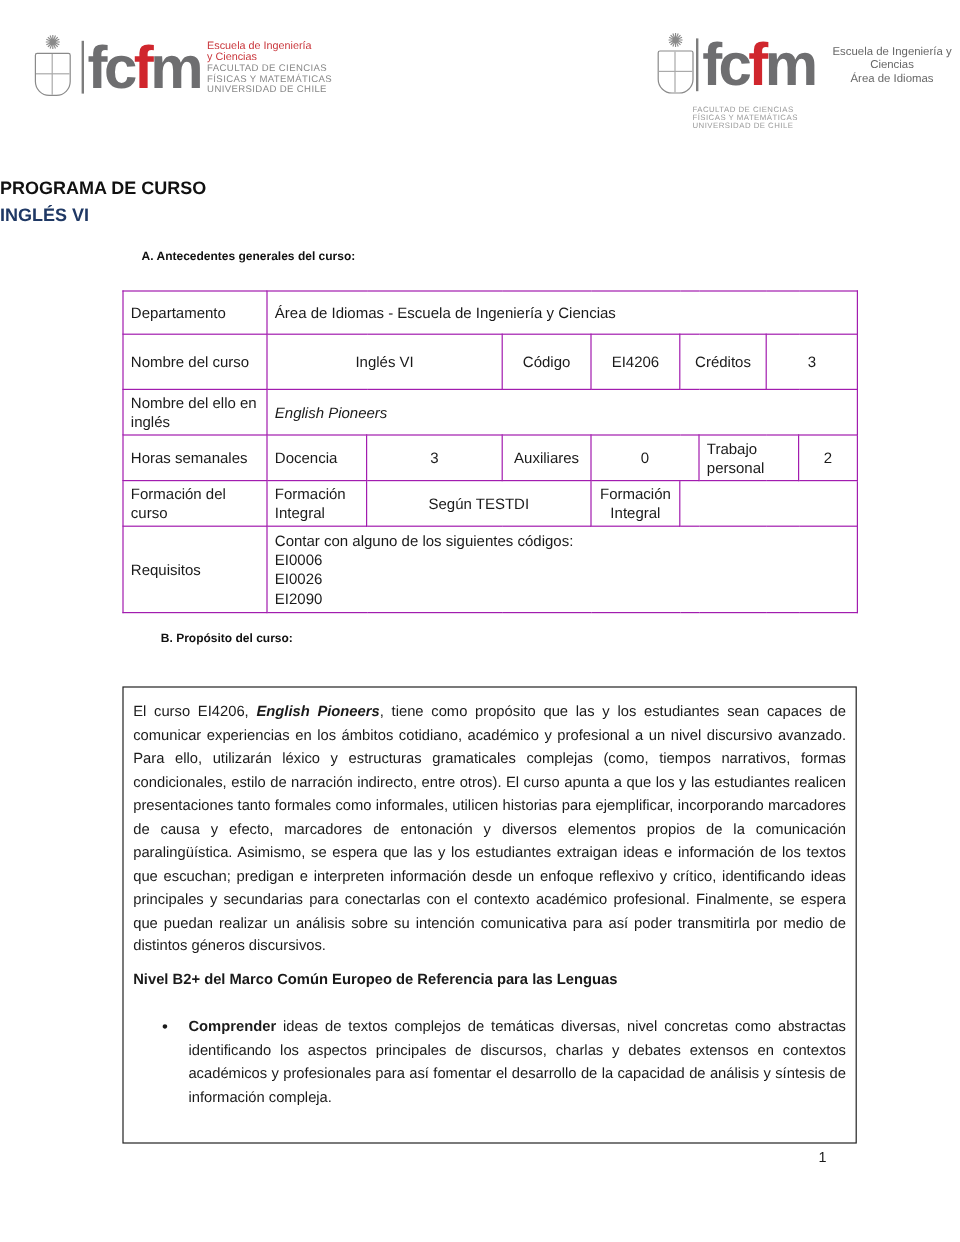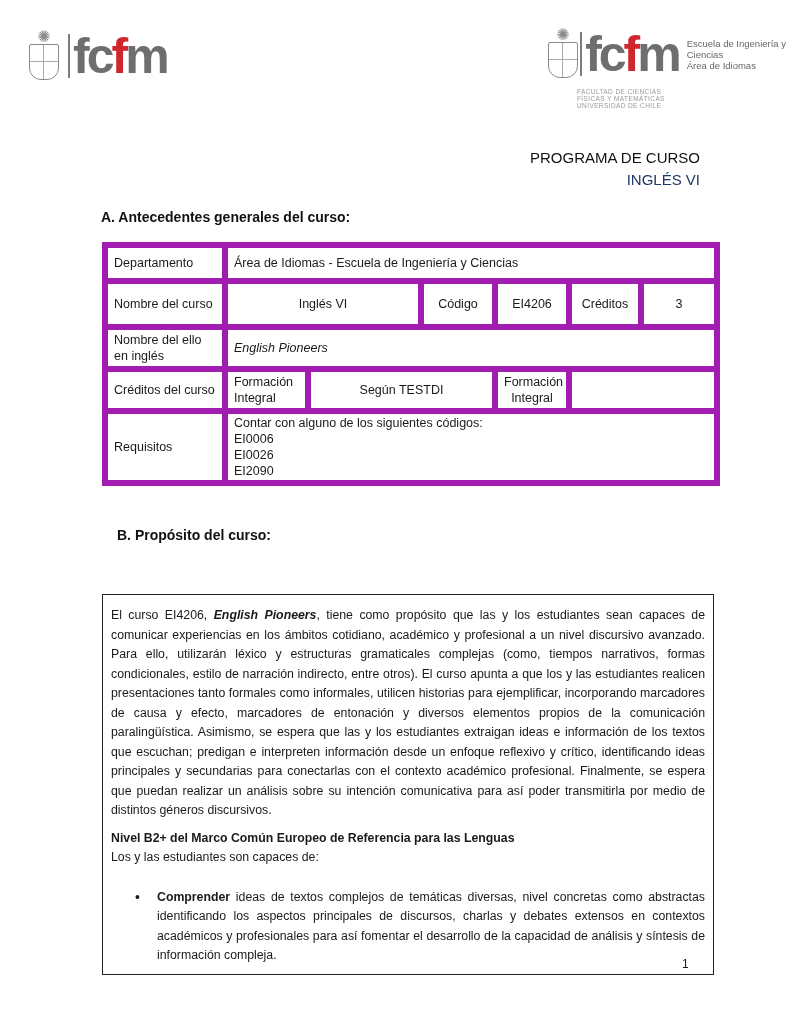--- a/index.html
+++ b/index.html
@@ -9,52 +9,59 @@
   .crest .sun { position:absolute; left:8px; top:0; width:20px; height:14px; font-size:16px; line-height:14px; text-align:center; color:#8a8a8a; }
   .crest .shield { position:absolute; left:3px; top:14px; width:30px; height:36px; border:1.5px solid #8a8a8a; border-radius:2px 2px 12px 12px; box-sizing:border-box; }
   .crest .shield:before { content:""; position:absolute; left:13px; top:0; width:1px; height:100%; background:#aaa; }
   .crest .shield:after { content:""; position:absolute; left:0; top:16px; width:100%; height:1px; background:#aaa; }
   .vbar { width:2px; height:44px; background:#7d7d7d; margin:0 3px 0 6px; }
   .fcfm { font-family:"Liberation Sans", sans-serif; font-size:50px; font-weight:bold; letter-spacing:-3px; color:#6e6e70; line-height:44px; }
   .fcfm .red { color:#d0262d; }
   .logo-text { font-size:8px; line-height:9px; margin-left:6px; color:#888; }
   .logo-text .red { color:#c9363c; font-size:9px; }
   .logo-text .grey-caps { letter-spacing:0.3px; }
-  .logo2-text { font-size:9.5px; color:#666; line-height:11px; margin-left:8px; }
+  .logo2-text { font-size:9.5px; color:#666; line-height:11px; margin-left:8px;text-align:center; }
   .logo2-sub { position:absolute; left:577px; top:88px; font-size:6.5px; line-height:7px; color:#999; letter-spacing:0.4px; }
 
-  .title { position:absolute; left:0; width:700px; text-align:right; font-weight:normal; font-family:"Liberation Sans", sans-serif; }
+  .title { position:absolute; left:0; width:700px; text-align:left; font-weight:bold; font-family:"Liberation Sans", sans-serif; }
   .t1 { top:149px; font-size:15px; color:#111; }
   .t2 { top:171px; font-size:15px; color:#1f3864; }
-  .section { position:absolute; left:101px; font-weight:bold; font-size:14px; color:#111; }
+  .section { position:absolute; left:118px; font-weight:bold; font-size:10px; color:#111; }
 
   table.info { position:absolute; left:102px; top:242px; width:612px; border-collapse:collapse; font-size:12.5px; table-layout:fixed; }
-  table.info td { border:6px solid #a21caf; padding:2px 6px; vertical-align:middle; line-height:16px; }
+  table.info td { border:1px solid #a21caf; padding:2px 6px; vertical-align:middle; line-height:16px; }
   .c { text-align:center; }
   .it { font-style:italic; }
 
-  .purpose { position:absolute; left:102px; top:594px; width:612px; height:381px; border:1.5px solid #222; box-sizing:border-box; padding:11px 8px 0 8px; font-size:12.3px; line-height:19.5px; text-align:justify; }
+  .purpose { position:absolute; left:102px; top:572px; width:612px; height:381px; border:1.5px solid #222; box-sizing:border-box; padding:11px 8px 0 8px; font-size:12.3px; line-height:19.5px; text-align:justify; }
   .purpose p { margin:0; }
   .purpose .nivel { margin-top:8px; }
   .purpose b.hd { font-weight:bold; }
   .bullet { display:flex; margin-top:20px; }
   .bullet .dot { width:46px; flex:none; padding-left:24px; box-sizing:border-box; font-size:14px; }
   .bullet .txt { flex:1; text-align:justify; }
   .pagenum { position:absolute; left:682px; top:957px; font-size:12px; }
 </style>
 </head>
 <body>
 
 <div class="logo" style="left:26px; top:30px;">
   <div class="crest">
       <div class="sun">✺</div>
       <div class="shield"></div>
     </div>
   <div class="vbar"></div>
   <div class="fcfm"><span>fc</span><span class="red">f</span><span>m</span></div>
+  <div class="logo-text">
+    <div class="red">Escuela de Ingeniería</div>
+    <div class="red">y Ciencias</div>
+    <div class="grey-caps">FACULTAD DE CIENCIAS</div>
+    <div class="grey-caps">FÍSICAS Y MATEMÁTICAS</div>
+    <div class="grey-caps">UNIVERSIDAD DE CHILE</div>
+  </div>
 </div>
 
 <div class="logo" style="left:545px; top:28px;">
   <div class="crest">
       <div class="sun">✺</div>
       <div class="shield"></div>
     </div>
   <div class="vbar"></div>
   <div class="fcfm"><span>fc</span><span class="red">f</span><span>m</span></div>
   <div class="logo2-text">
@@ -96,21 +103,30 @@
     <td class="c">Código</td>
     <td class="c">EI4206</td>
     <td colspan="2" class="c">Créditos</td>
     <td colspan="2" class="c">3</td>
   </tr>
   <tr style="height:38px;">
     <td>Nombre del ello en inglés</td>
     <td colspan="8" class="it">English Pioneers</td>
   </tr>
   <tr style="height:38px;">
-    <td>Créditos del curso</td>
+    <td>Horas semanales</td>
+    <td>Docencia</td>
+    <td class="c">3</td>
+    <td class="c">Auxiliares</td>
+    <td colspan="2" class="c">0</td>
+    <td colspan="2">Trabajo personal</td>
+    <td class="c">2</td>
+  </tr>
+  <tr style="height:38px;">
+    <td>Formación del curso</td>
     <td>Formación Integral</td>
     <td colspan="2" class="c">Según TESTDI</td>
     <td class="c">Formación Integral</td>
     <td colspan="4"></td>
   </tr>
   <tr style="height:72px;">
     <td>Requisitos</td>
     <td colspan="8" style="padding-top:1px; padding-bottom:1px;margin-top:20px;">
       <div>Contar con alguno de los siguientes códigos:</div>
       <div>EI0006</div>
@@ -119,20 +135,19 @@
     </td>
   </tr>
 </tbody>
   </table>
 
 <div class="section" style="top:527px;padding-left:16px;">B. Propósito del curso:</div>
 
 <div class="purpose">
   <p><span>El curso EI4206, </span><b><i>English Pioneers</i></b><span>, tiene como propósito que las y los estudiantes sean capaces de comunicar experiencias en los ámbitos cotidiano, académico y profesional a un nivel discursivo avanzado. Para ello, utilizarán léxico y estructuras gramaticales complejas (como, tiempos narrativos, formas condicionales, estilo de narración indirecto, entre otros). El curso apunta a que los y las estudiantes realicen presentaciones tanto formales como informales, utilicen historias para ejemplificar, incorporando marcadores de causa y efecto, marcadores de entonación y diversos elementos propios de la comunicación paralingüística. Asimismo, se espera que las y los estudiantes extraigan ideas e información de los textos que escuchan; predigan e interpreten información desde un enfoque reflexivo y crítico, identificando ideas principales y secundarias para conectarlas con el contexto académico profesional. Finalmente, se espera que puedan realizar un análisis sobre su intención comunicativa para así poder transmitirla por medio de distintos géneros discursivos.</span></p>
   <p class="nivel"><b class="hd">Nivel B2+ del Marco Común Europeo de Referencia para las Lenguas</b></p>
-  <p>Los y las estudiantes son capaces de:</p>
   <div class="bullet">
     <div class="dot">•</div>
     <div class="txt"><b>Comprender</b><span> ideas de textos complejos de temáticas diversas, nivel concretas como abstractas identificando los aspectos principales de discursos, charlas y debates extensos en contextos académicos y profesionales para así fomentar el desarrollo de la capacidad de análisis y síntesis de información compleja.</span></div>
   </div>
 </div>
 
 <div class="pagenum">1</div>
 
 </body></html>

